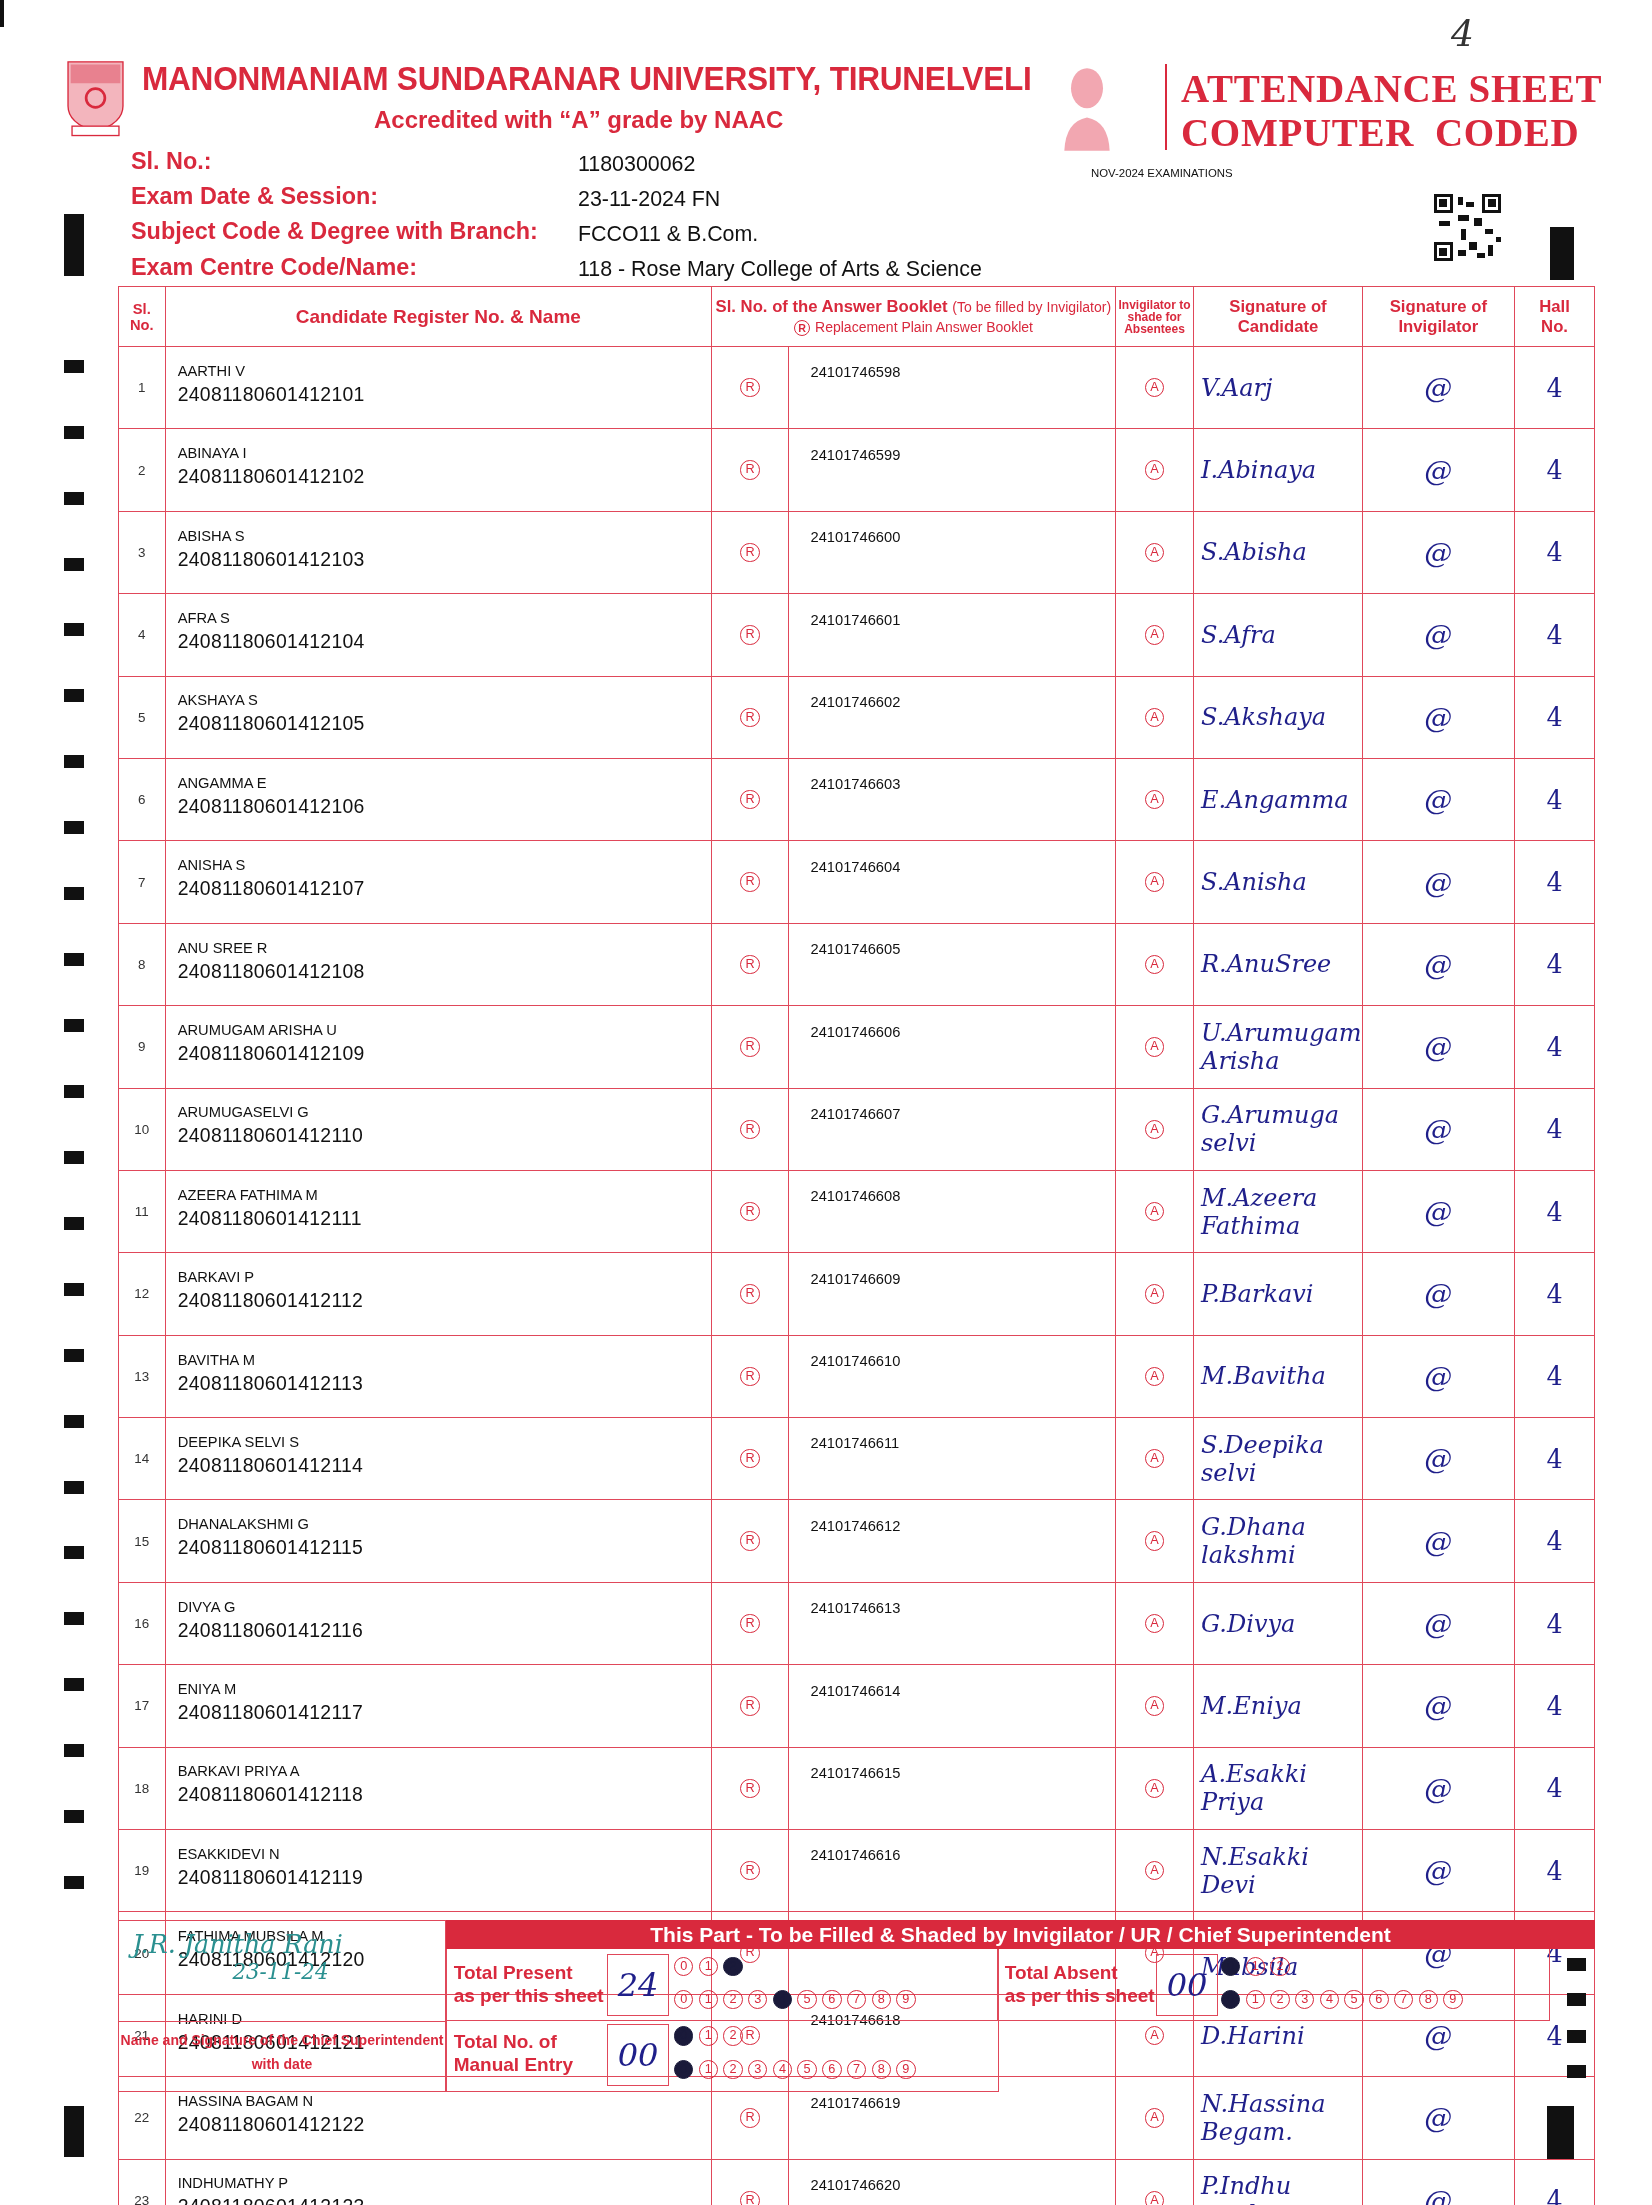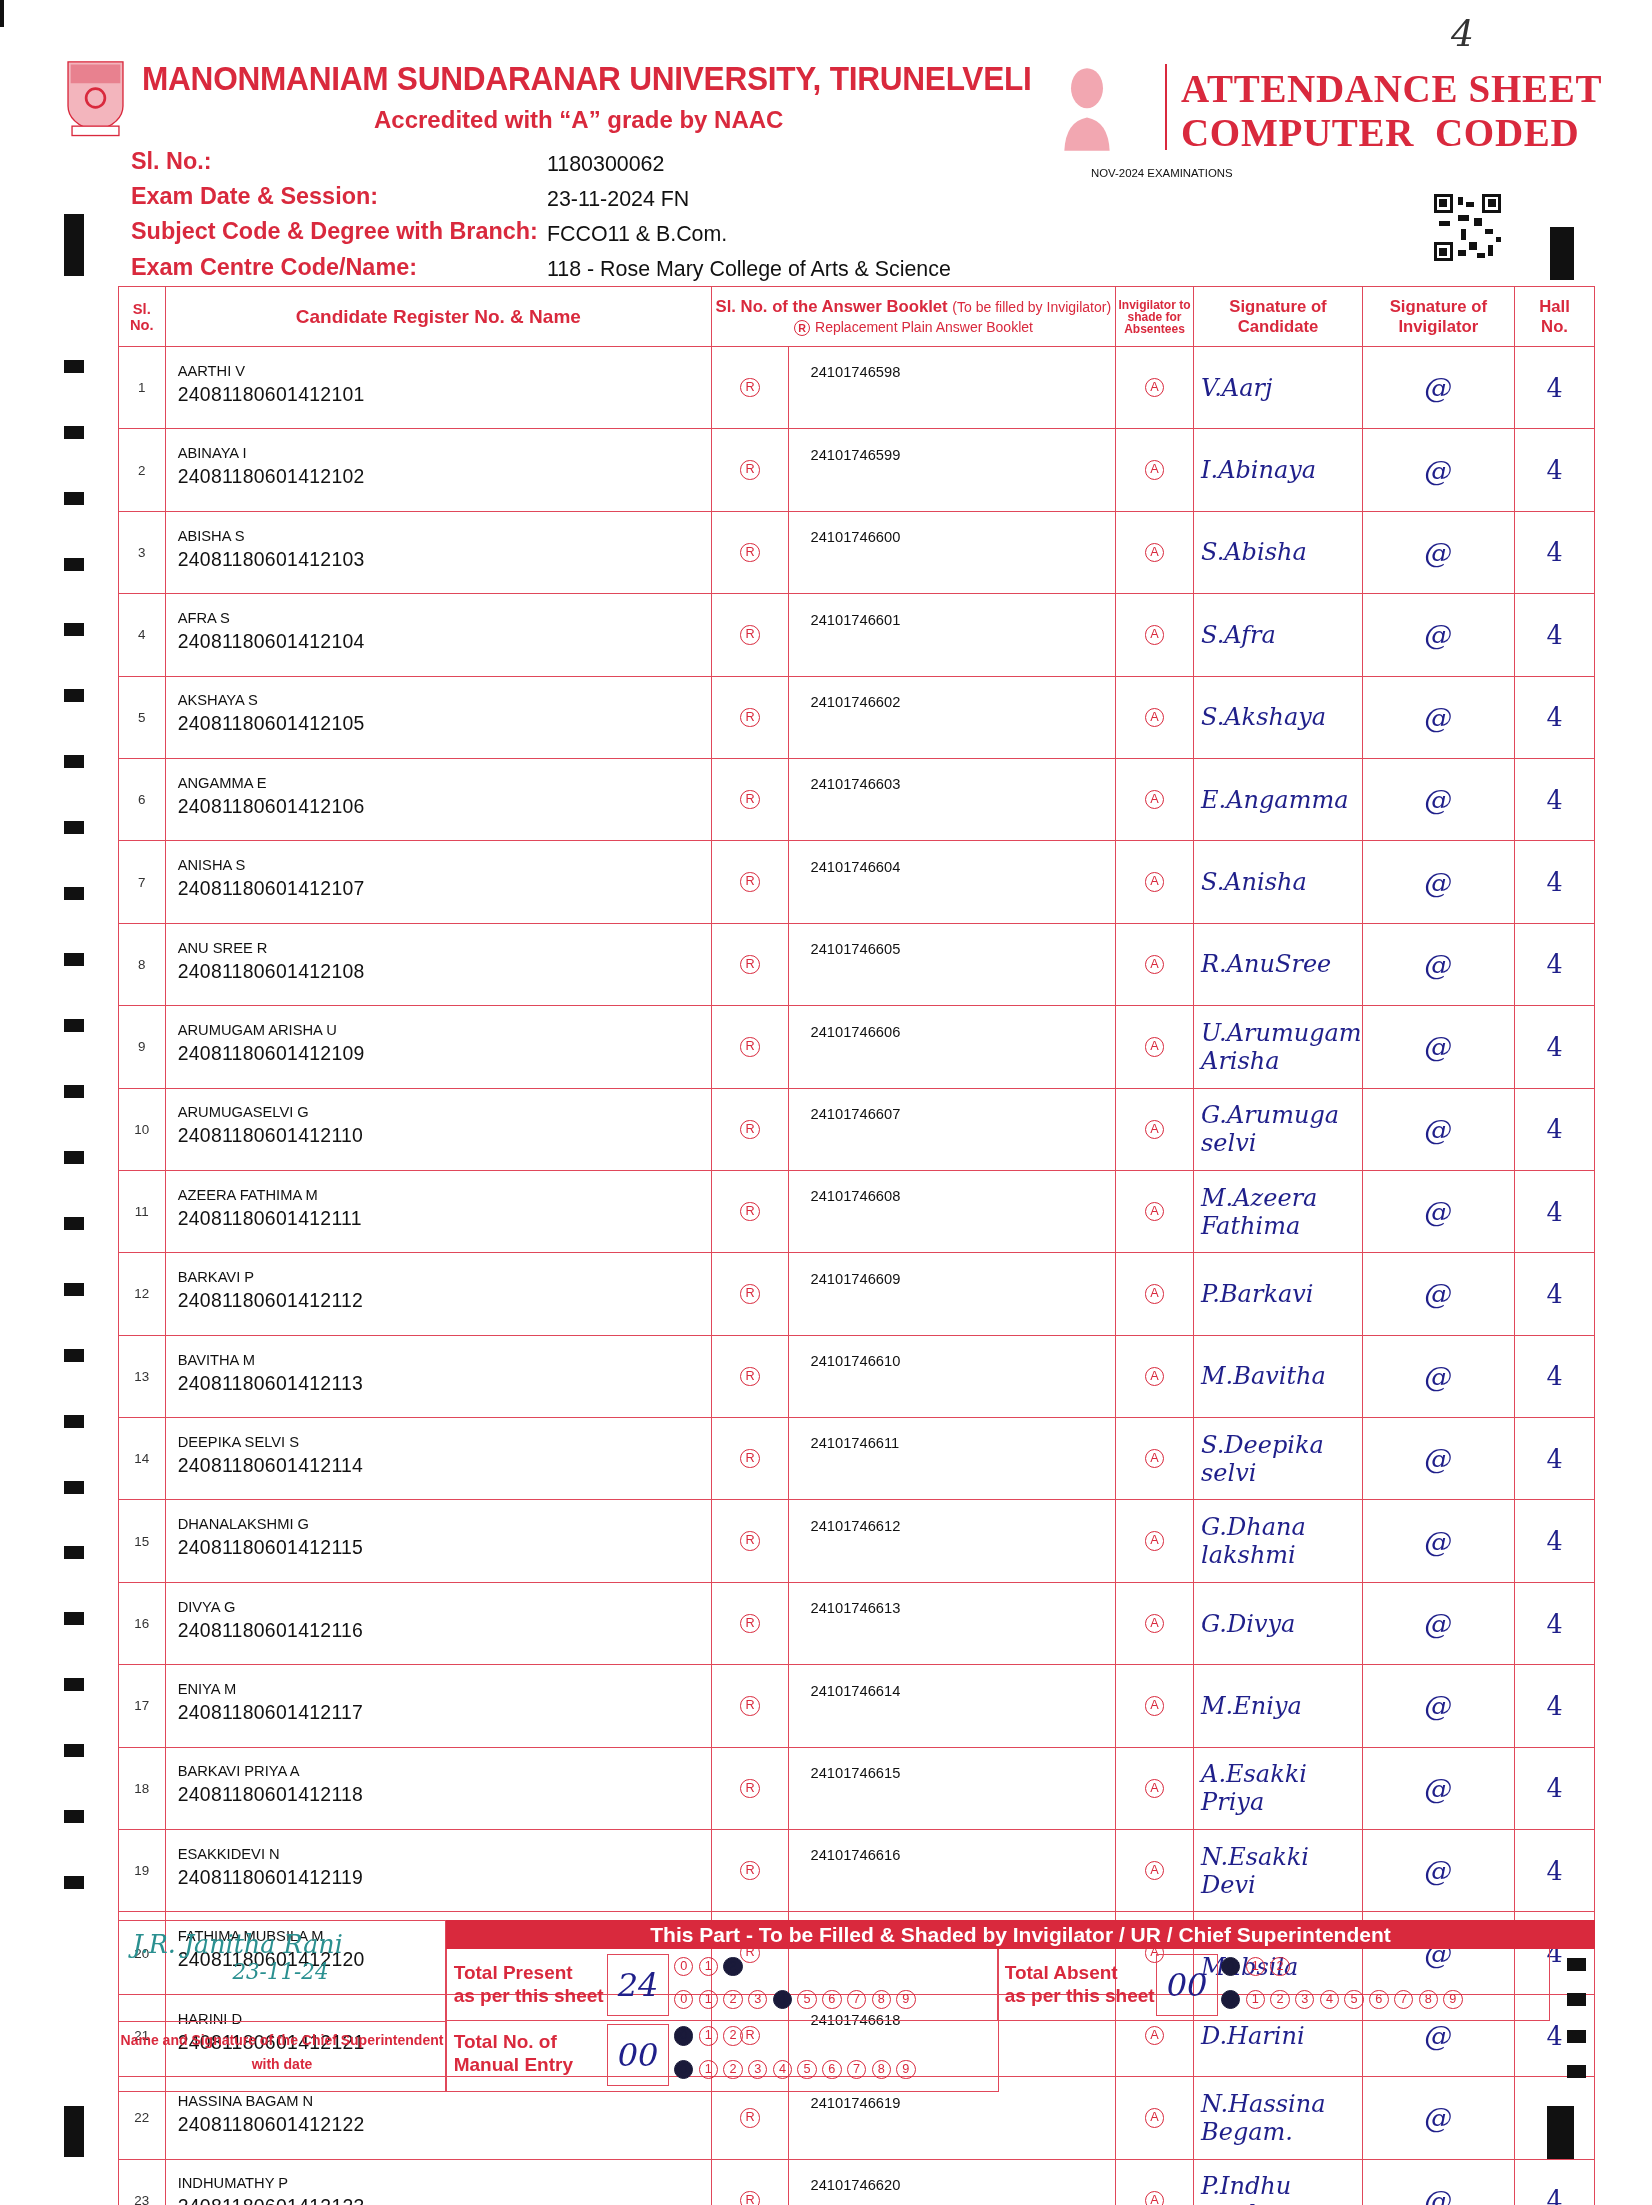--- a/index.html
+++ b/index.html
@@ -8,21 +8,21 @@
   .timing{position:absolute;background:#111;}
   .univ-title{left:142px;top:59px;font-size:34px;font-weight:bold;color:#d9293d;letter-spacing:-0.3px;white-space:nowrap;transform:scaleX(0.93);transform-origin:left top;}
   .univ-sub{left:374px;top:106px;font-size:24px;font-weight:bold;color:#d9293d;white-space:nowrap;}
   .logo{left:64px;top:59px;width:63px;height:78px;}
   .portrait{left:1063px;top:64px;width:48px;height:87px;}
   .vdiv{left:1165px;top:64px;width:2px;height:86px;background:#d9293d;}
   .cca{left:1181px;top:67px;font-family:"Liberation Serif",serif;font-size:39px;font-weight:bold;color:#d9293d;line-height:44px;letter-spacing:0.7px;white-space:nowrap;}
   .nov{left:1091px;top:167px;font-size:11.4px;color:#111;white-space:nowrap;}
   .hand-num{left:1451px;top:13.4px;font-size:36px;color:#333;font-family:"DejaVu Serif",serif;font-style:italic;}
   .meta-label{left:131px;font-size:23.4px;font-weight:bold;color:#d9293d;white-space:nowrap;}
-  .meta-val{left:547px;font-size:21.4px;color:#111;white-space:nowrap;}
+  .meta-val{left:578px;font-size:21.4px;color:#111;white-space:nowrap;}
   .qr{left:1434px;top:194px;width:67px;height:67px;}
   table.grid{position:absolute;left:118px;top:286px;border-collapse:collapse;width:1477px;}
   table.grid td, table.grid th{border:1.3px solid #e0485a;padding:0;vertical-align:middle;}
   table.grid th{color:#d9293d;font-weight:bold;height:51px;font-size:19px;line-height:19px;}
   .th-small{font-size:12px !important;line-height:12px !important;}
   tr.row td{height:64px;}
   .sl{text-align:center;font-size:13.4px;color:#333;}
   .cand{padding-left:12px !important;}
   .cname{font-size:14.7px;color:#111;display:block;margin-top:-6.7px;}
   .creg{font-size:19.4px;color:#111;display:block;margin-top:4px;letter-spacing:0.3px;}

